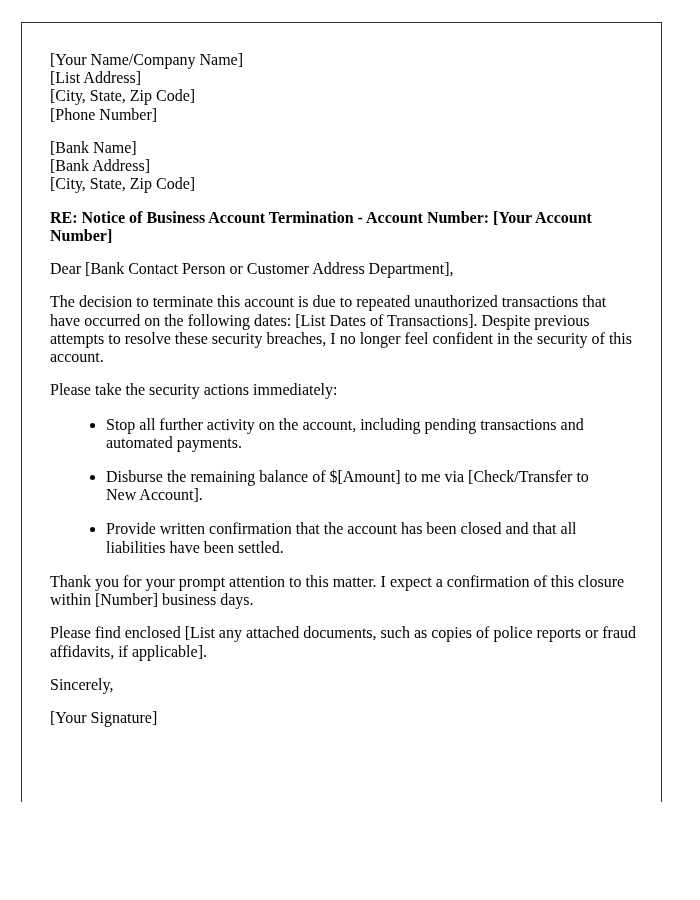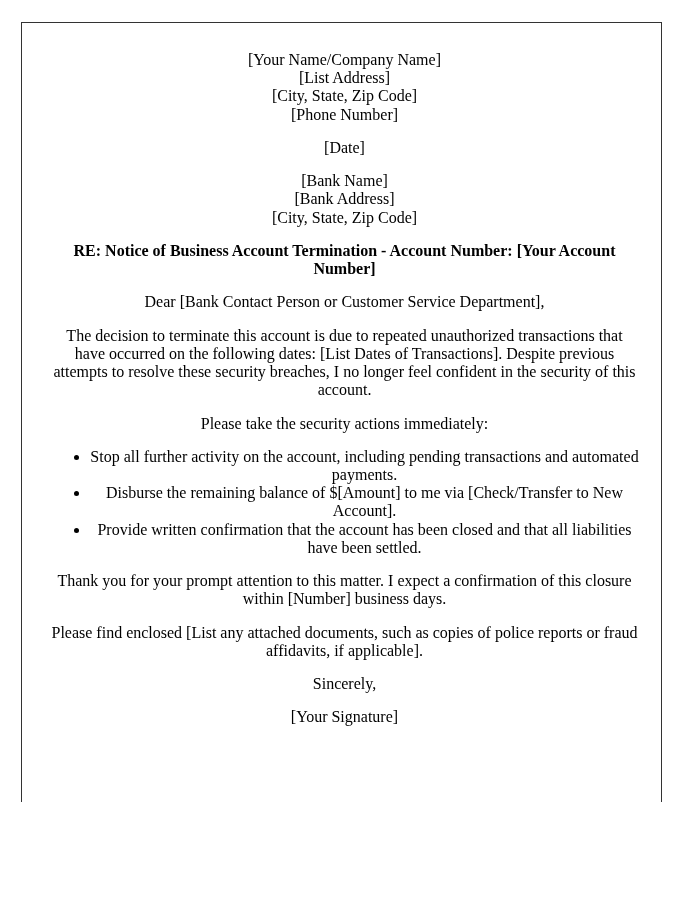--- a/index.html
+++ b/index.html
@@ -24,64 +24,62 @@
     box-sizing: border-box;
     border-top: 1px solid #333333;
     border-left: 1px solid #333333;
     border-right: 1px solid #333333;
     border-bottom: none;
     padding: 13px 22px 0 28px;
     font-size: 16px;
     line-height: 1.14;
     background: #ffffff;
     overflow: hidden;
-    text-align: center;
   }
   .letter p {
     margin: 15px 0;
   }
   .letter .line {
     display: block;
   }
   .subject {
     font-weight: bold;
   }
   .letter ul {
     margin: 15px 0;
     padding-left: 40px;
     list-style-type: disc;
   }
   .letter li {
-    margin: 0;
+    margin: 16px;
     padding: 0;
   }
 </style>
 </head>
 <body>
 
 <div class="letter">
 
   <p>
     <span class="line">[Your Name/Company Name]</span>
     <span class="line">[List Address]</span>
     <span class="line">[City, State, Zip Code]</span>
     <span class="line">[Phone Number]</span>
   </p>
 
-  <p>[Date]</p>
 
   <p>
     <span class="line">[Bank Name]</span>
     <span class="line">[Bank Address]</span>
     <span class="line">[City, State, Zip Code]</span>
   </p>
 
   <p class="subject">RE: Notice of Business Account Termination - Account Number: [Your Account Number]</p>
 
-  <p>Dear [Bank Contact Person or Customer Service Department],</p>
+  <p>Dear [Bank Contact Person or Customer Address Department],</p>
 
 
   <p>The decision to terminate this account is due to repeated unauthorized transactions that have occurred on the following dates: [List Dates of Transactions]. Despite previous attempts to resolve these security breaches, I no longer feel confident in the security of this account.</p>
 
   <p>Please take the security actions immediately:</p>
 
   <ul>
     <li>Stop all further activity on the account, including pending transactions and automated payments.</li>
     <li>Disburse the remaining balance of $[Amount] to me via [Check/Transfer to New Account].</li>
     <li>Provide written confirmation that the account has been closed and that all liabilities have been settled.</li>

